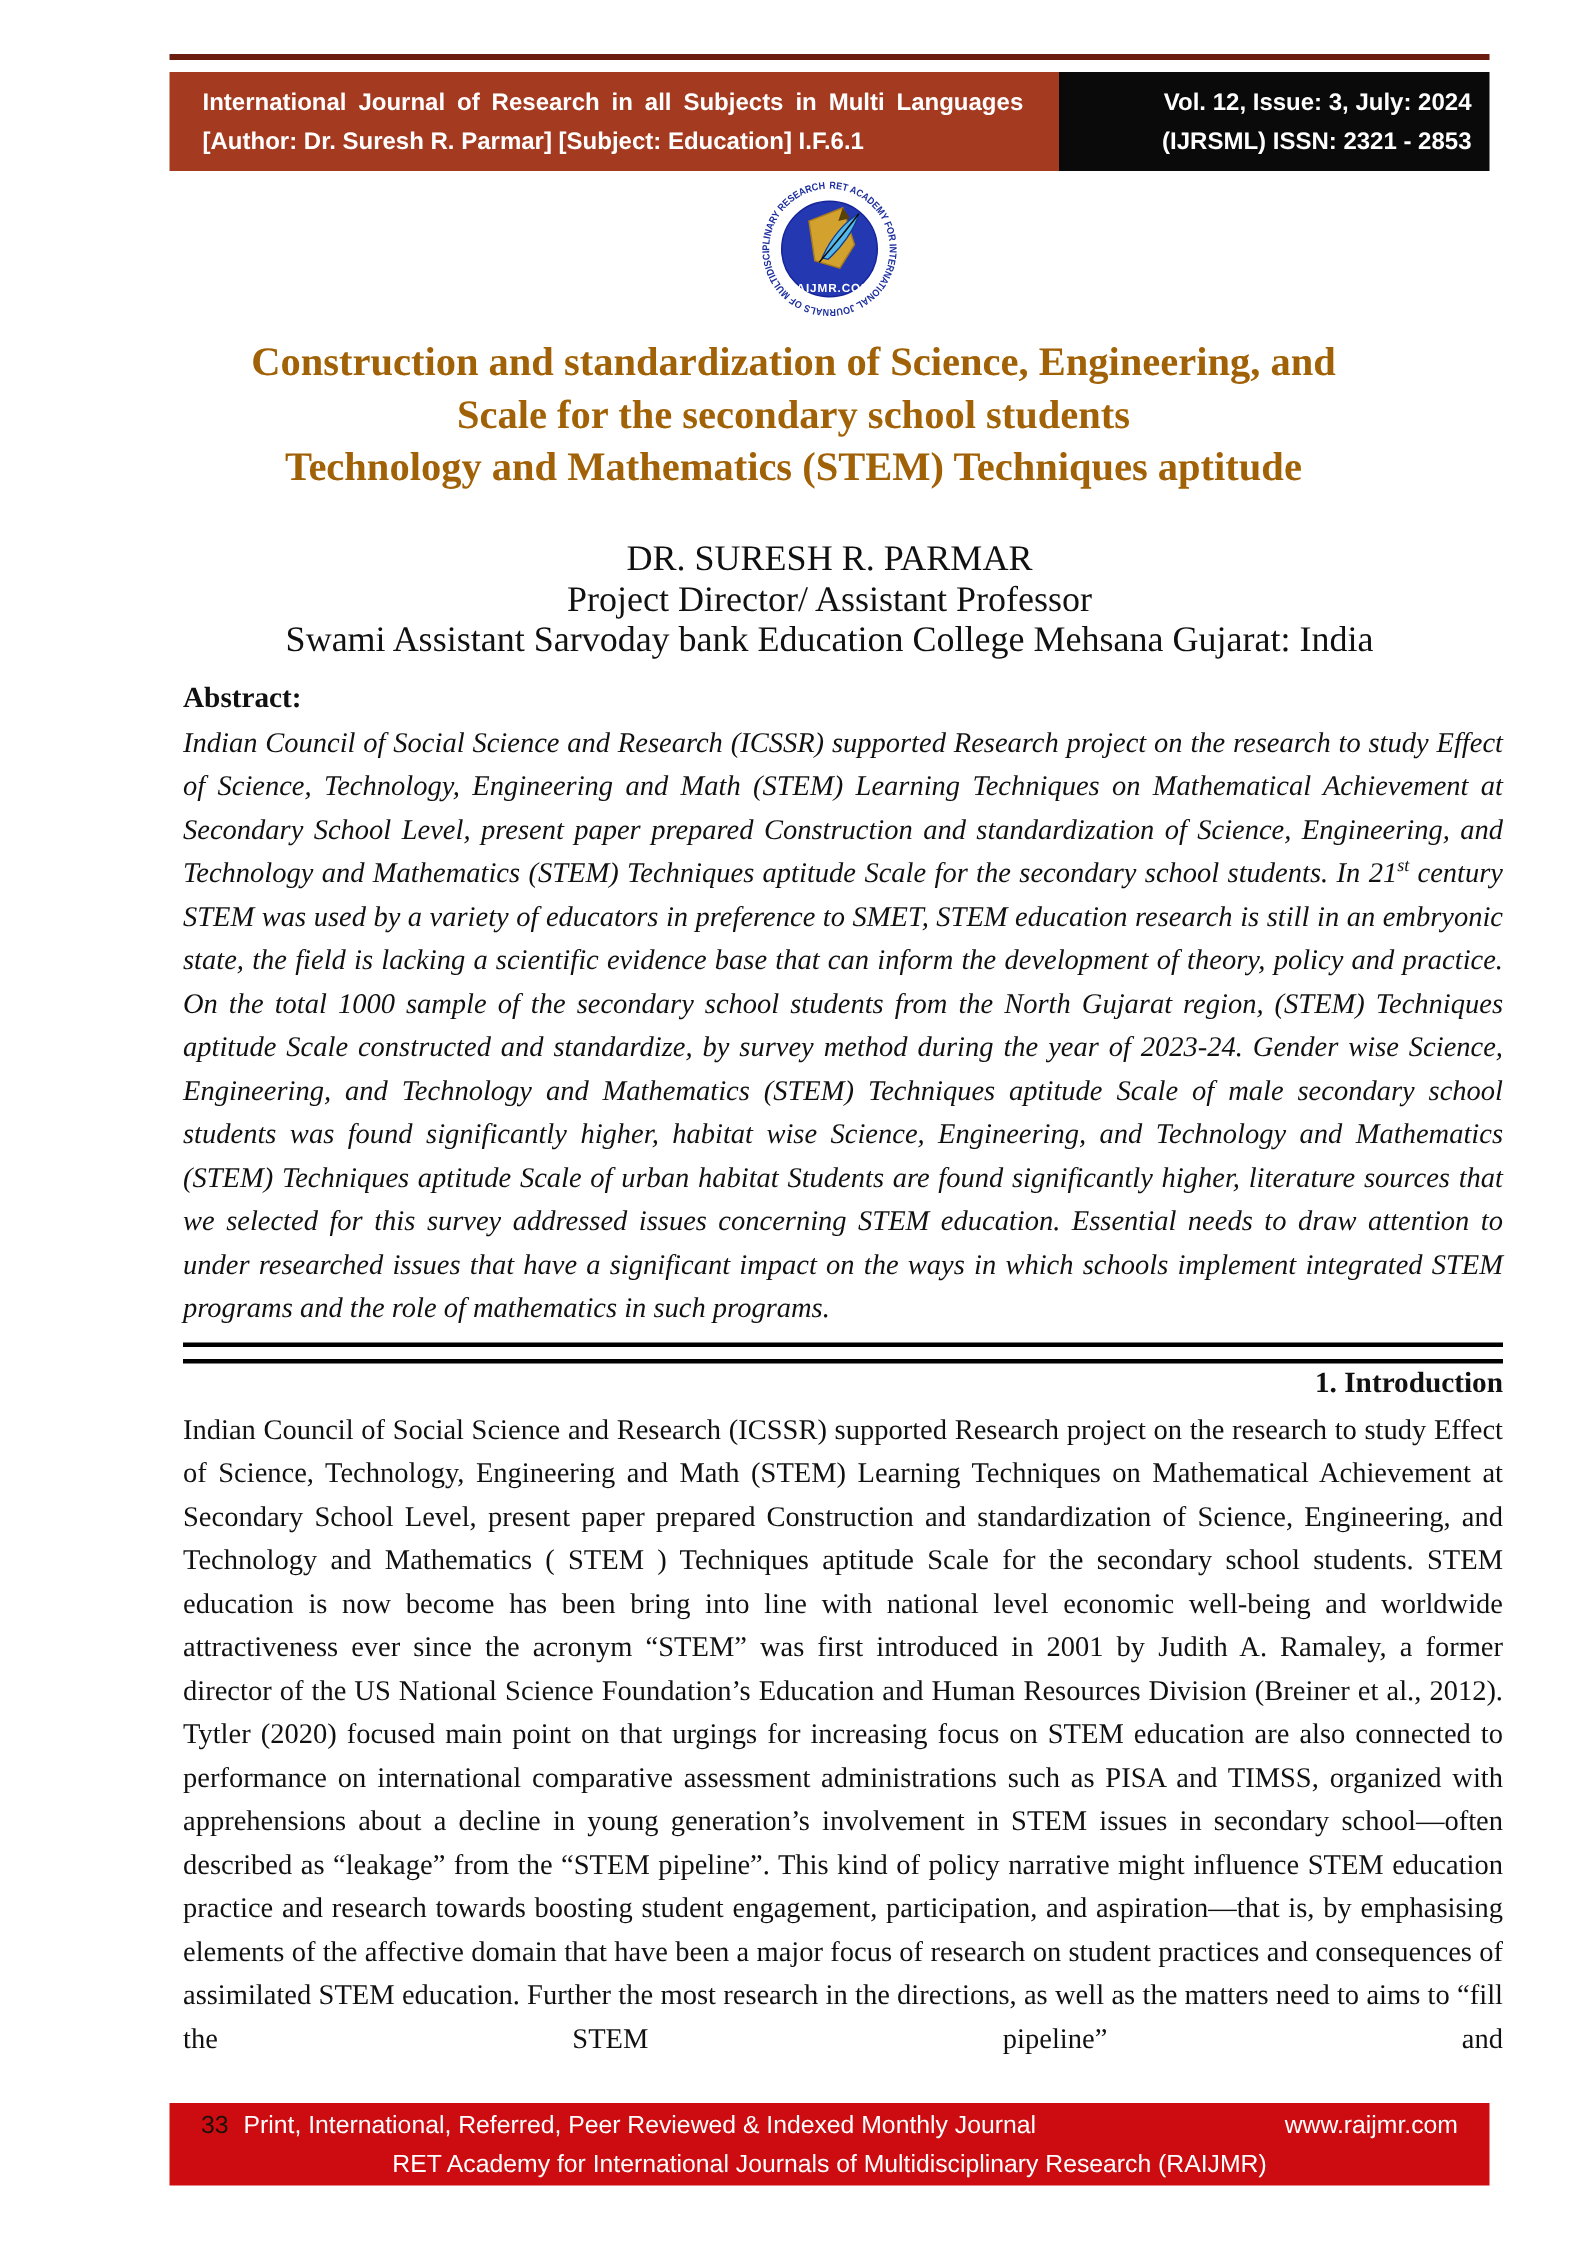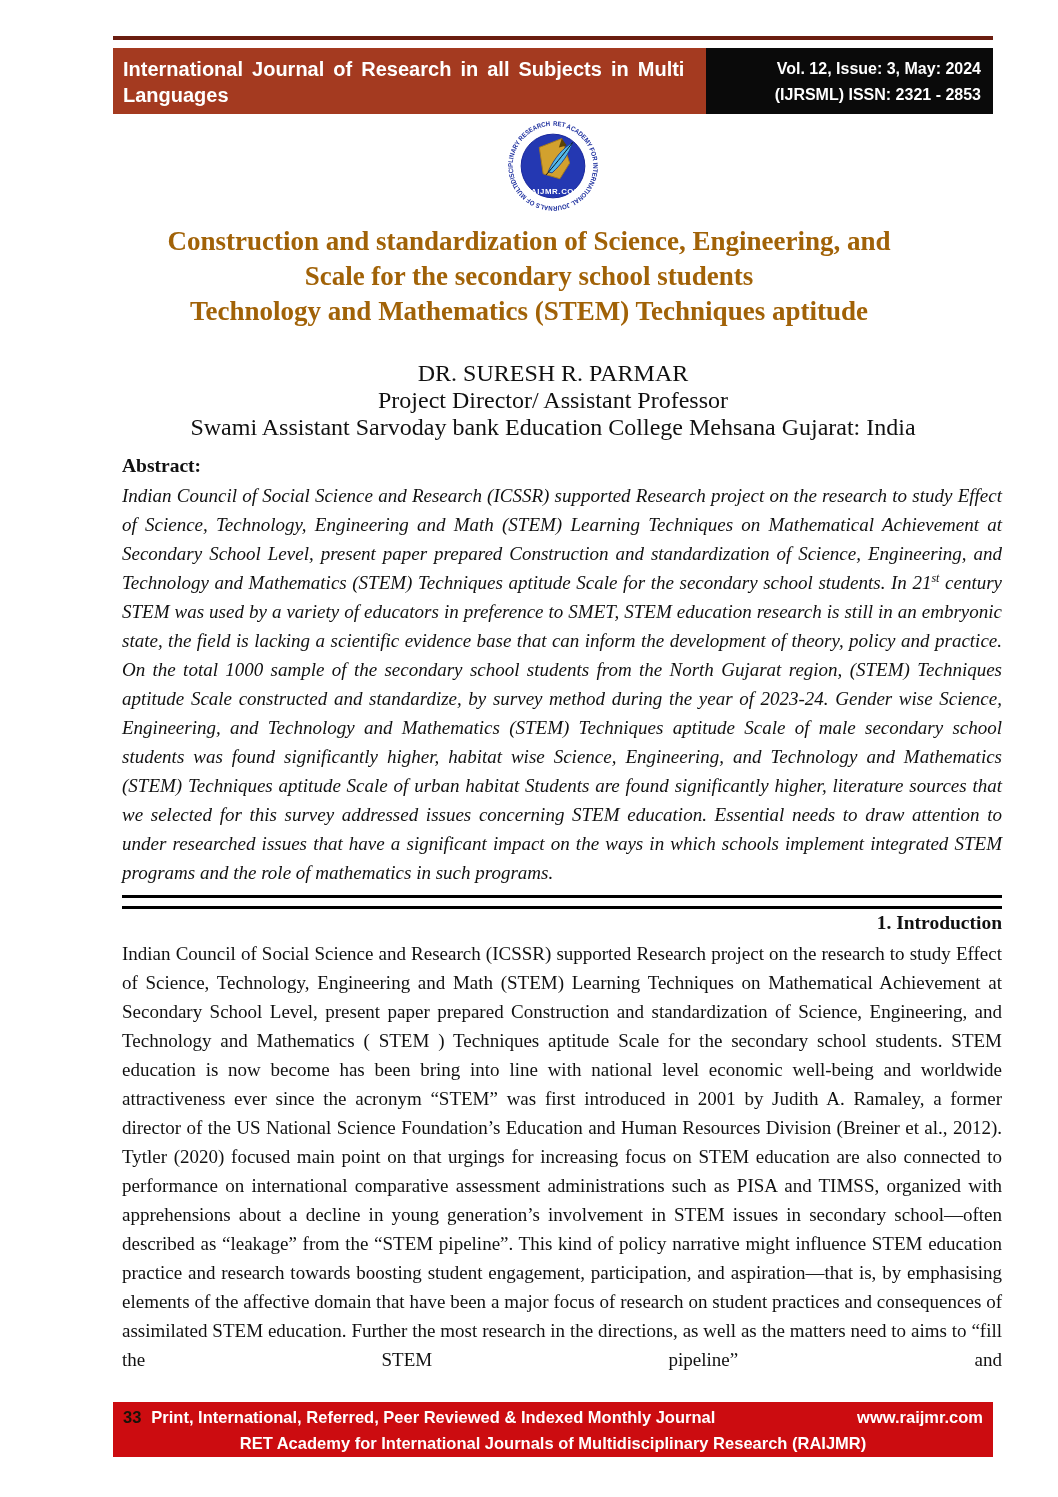--- a/index.html
+++ b/index.html
@@ -6,21 +6,21 @@
   .page {
     position:relative; width:1058px; height:1497px; background:#ffffff;
     overflow:hidden; font-family:"Liberation Serif", serif; color:#111;
   }
   .top-rule { position:absolute; left:113px; top:36px; width:880px; height:4px;
     background:var(--top-rule,#6B1D10); }
 
   .masthead { position:absolute; left:113px; top:48px; width:880px; height:66px;
     display:flex; font-family:"Liberation Sans", sans-serif; font-weight:bold; color:#fff; }
   .mast-left { width:593px; background:var(--header-red,#A43A20); box-sizing:border-box;
-    padding:8px 0 0 10px; font-size:20px; line-height:26px; }
+    padding:8px 0 0 22px; font-size:16px; line-height:26px; }
   .mast-line1 { word-spacing:3.5px; }
   .mast-right { flex:1; background:var(--header-black,#0a0a0a); box-sizing:border-box;
     text-align:right; padding:8px 12px 0 0; font-size:16px; line-height:26px; }
 
   .logo { position:absolute; left:504px; top:117px; width:98px; height:98px; }
   .logo svg { width:100%; height:100%; }
 
   .title { position:absolute; left:79px; top:224px; width:900px; margin:0;
     text-align:center; font-size:27px; line-height:35px; font-weight:bold; color:#a16207; }
 
@@ -35,40 +35,41 @@
   .rule { height:0; border:0; border-top:3px solid #000; margin:8px 0 0 0; }
   p.keywords { margin:7px 0 0 0; font-size:19px; line-height:29px; text-align:justify; }
   .kw-label { font-weight:bold; font-style:normal; }
   .kw-text { font-style:italic; }
   .h-section { font-weight:bold; font-size:19.5px; line-height:28px;text-align:right; }
   p.intro { margin:2px 0 0 0; font-size:19px; line-height:29px;
     text-align:justify; text-align-last:justify; }
 
   .footband { position:absolute; left:113px; top:1402px; width:880px; height:55px;
     background:var(--footer-red,#CC0C10); color:#fff; z-index:3;
-    font-family:"Liberation Sans", sans-serif; font-weight:bold;
-    font-size:16.5px; line-height:26px; box-sizing:border-box; padding:2px 10px; }
+    font-family:"Liberation Sans", sans-serif; font-weight:normal;
+    font-size:16.5px; line-height:26px; box-sizing:border-box; padding:2px 21px; }
   .foot-line1 { display:flex; }
   .foot-page { color:#1a1208; margin-right:10px; }
   .foot-text { flex:1; }
   .foot-line2 { text-align:center; }
 </style>
 </head>
 <body>
 
 <div class="page">
 
   <div class="top-rule"></div>
 
   <header class="masthead">
     <div class="mast-left">
       <div class="mast-line1">International Journal of Research in all Subjects in Multi Languages</div>
+      <div class="mast-line2">[Author: Dr. Suresh R. Parmar] [Subject: Education] I.F.6.1</div>
     </div>
     <div class="mast-right">
-      <div>Vol. 12, Issue: 3, May: 2024</div>
+      <div>Vol. 12, Issue: 3, July: 2024</div>
       <div>(IJRSML) ISSN: 2321 - 2853</div>
     </div>
   </header>
 
   <div class="logo">
     <svg viewBox="0 0 100 100" aria-hidden="true">
       <circle cx="50" cy="50" r="49" fill="#ffffff"></circle>
       <defs>
         <path id="logoArc" d="M 50 9 A 41 41 0 1 1 49.99 9" fill="none"></path>
       </defs>

